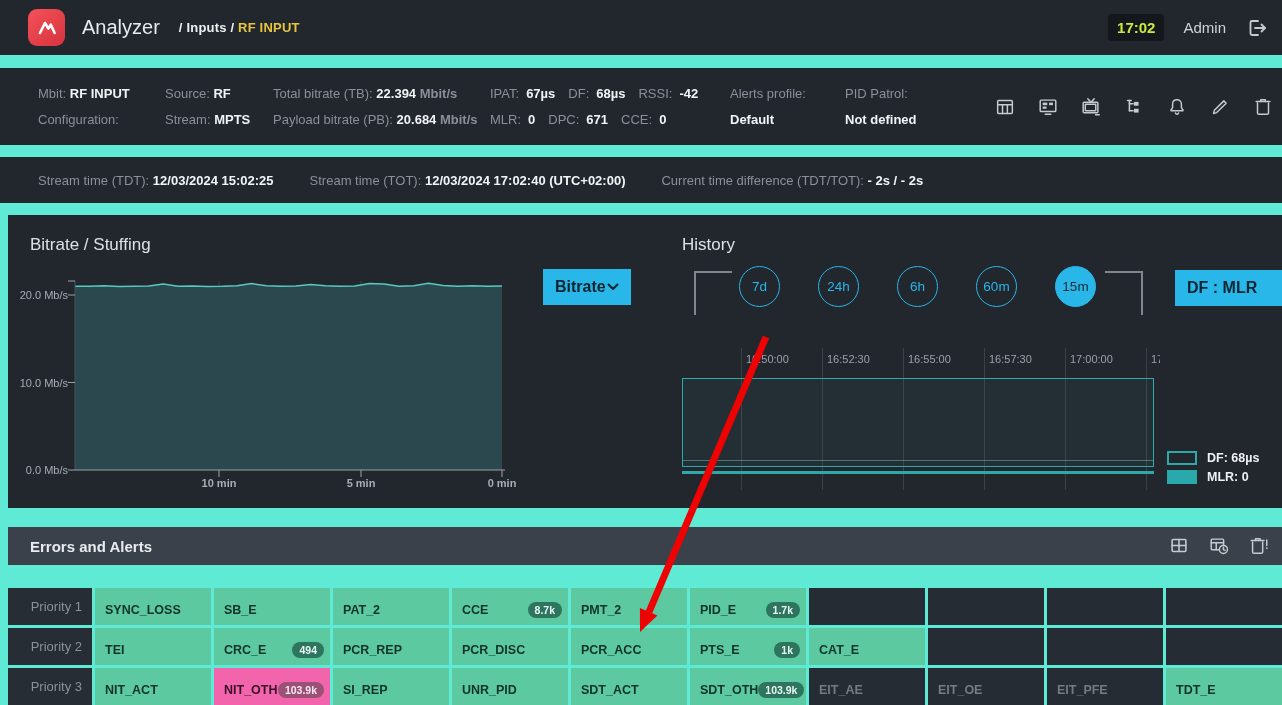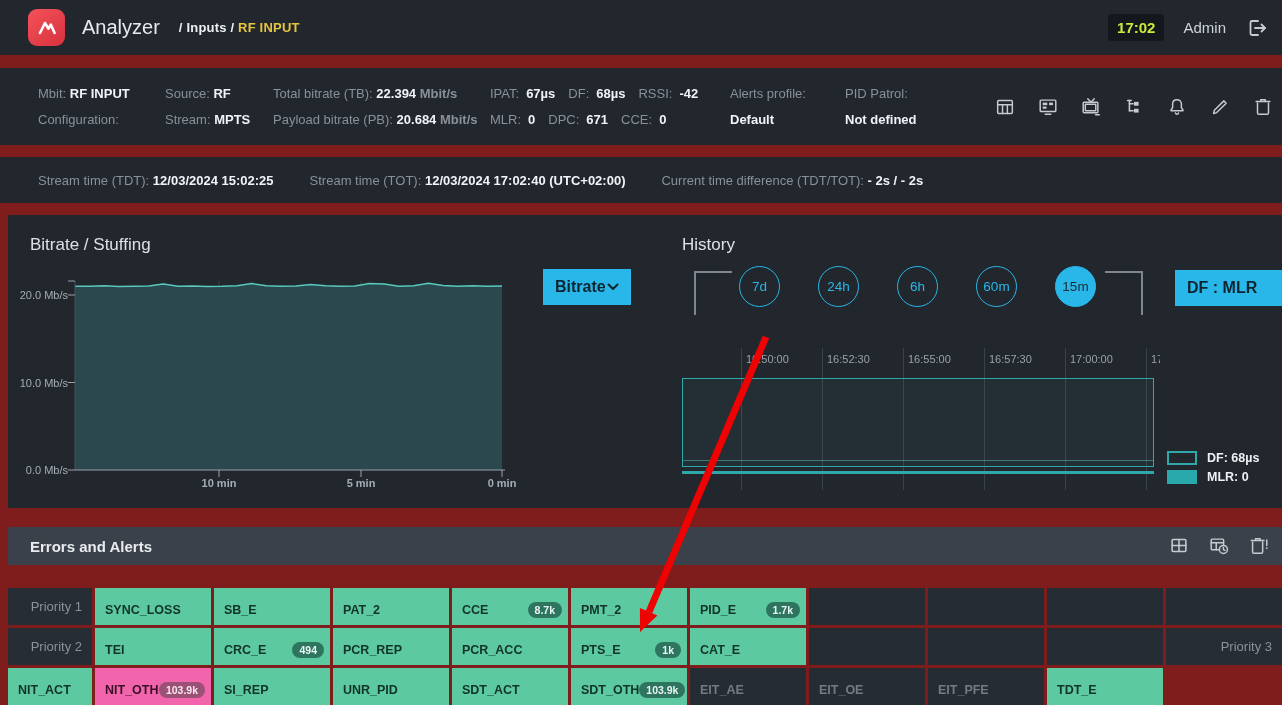--- a/index.html
+++ b/index.html
@@ -1,16 +1,16 @@
 <!DOCTYPE html>
 <html><head>
 <meta charset="utf-8">
 <style>
   html,body{margin:0;padding:0;background:#0d1013;}
-  .page{position:relative;width:1282px;height:705px;background:#7f1d1d;overflow:hidden;
+  .page{position:relative;width:1282px;height:705px;background:#5eead4;overflow:hidden;
         font-family:"Liberation Sans",sans-serif;-webkit-font-smoothing:antialiased;}
   .lbl{color:#899099;}
   .val{color:#f1f4f7;font-weight:bold;}
   .unit{color:#899099;font-weight:bold;}
 
   
   .topbar{position:absolute;left:0;top:0;width:100%;height:55px;background:#22272e;
           display:flex;align-items:center;}
   .logo{width:37px;height:37px;border-radius:9px;margin-left:28px;flex:0 0 auto;
         background:linear-gradient(140deg,#f4515a,#d6333e);display:flex;align-items:center;justify-content:center;}
@@ -337,20 +337,23 @@
           <span>TEI</span>
         </div>
         <div class="err-cell ok">
           <span>CRC_E</span>
           <span class="err-badge">494</span>
         </div>
         <div class="err-cell ok">
           <span>PCR_REP</span>
         </div>
         <div class="err-cell ok">
+          <span>PCR_DISC</span>
+        </div>
+        <div class="err-cell ok">
           <span>PCR_ACC</span>
         </div>
         <div class="err-cell ok">
           <span>PTS_E</span>
           <span class="err-badge">1k</span>
         </div>
         <div class="err-cell ok">
           <span>CAT_E</span>
         </div>
         <div class="err-cell empty"></div>

